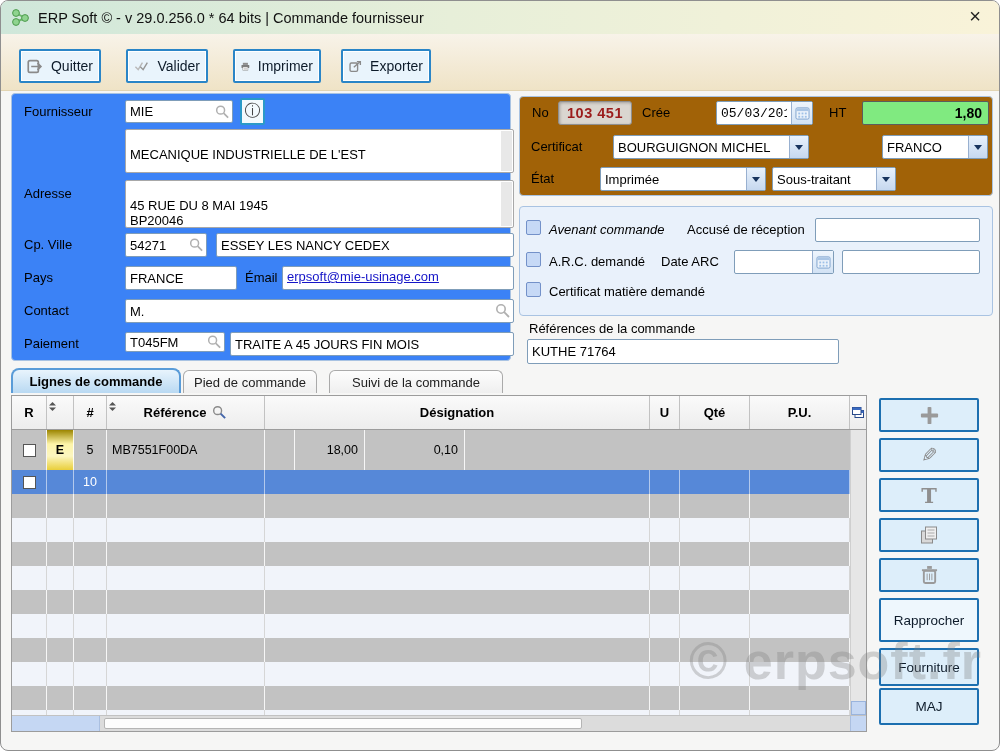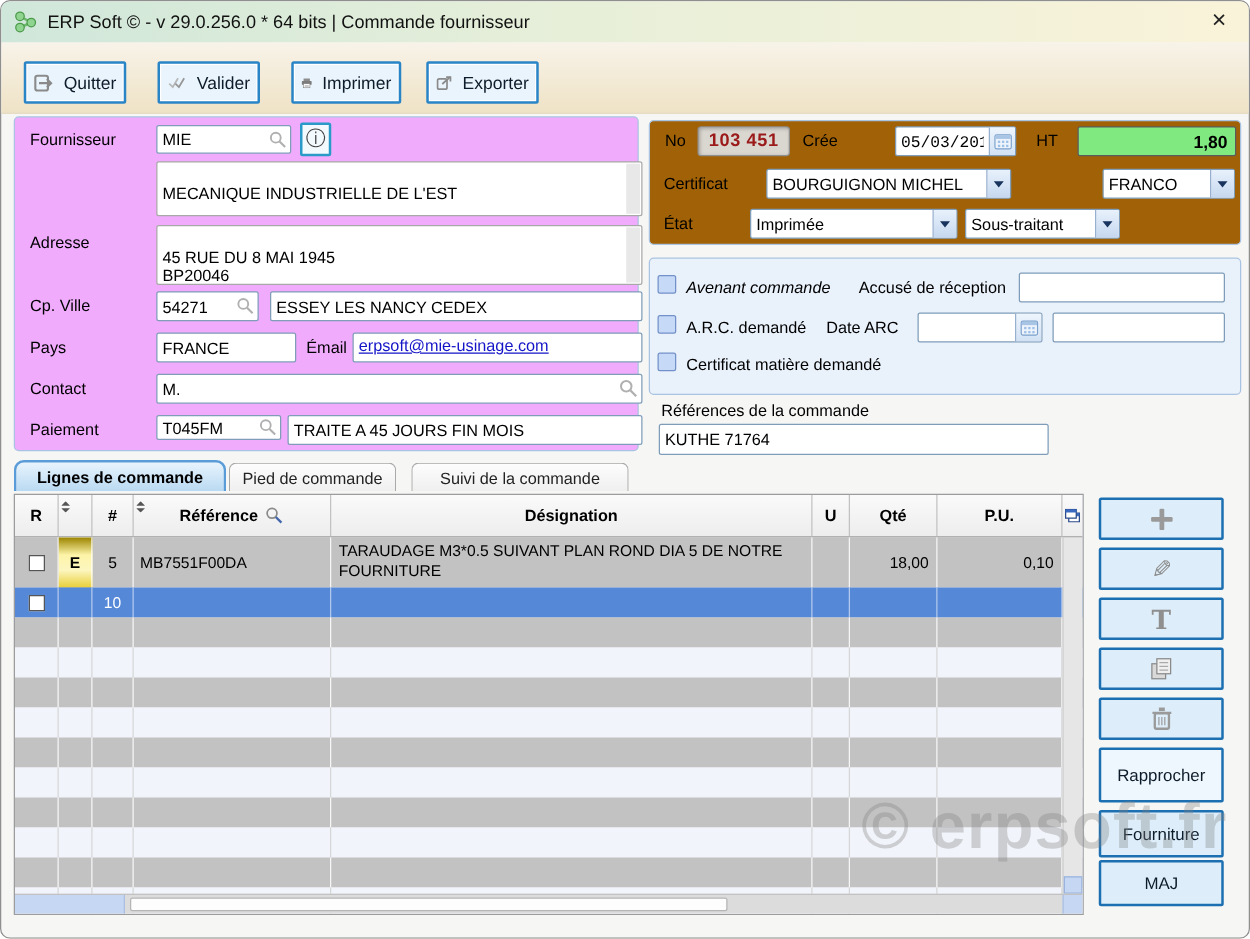--- a/index.html
+++ b/index.html
@@ -12,21 +12,21 @@
     display:flex;align-items:center;padding-left:10px;gap:8px;font-size:14.5px;color:#111;}
   .closex{position:absolute;right:18px;top:4px;font-size:20px;color:#222;cursor:default;line-height:22px;}
   
   .toolbar{position:absolute;left:0;top:33px;width:100%;height:57px;
     background:linear-gradient(180deg,#f8f3e9 0%,#efe3c6 100%);border-bottom:1px solid #e2d4b2;}
   .tbtn{position:absolute;top:15px;height:34px;display:flex;align-items:center;justify-content:center;gap:8px;
     background:#e9f4fc;border:2px solid #2a85c7;border-radius:2px;box-shadow:inset 0 0 0 1px #fff;
     font-size:14px;color:#0d1b2a;font-family:inherit;cursor:pointer;padding:0 6px;}
   
   .panel{position:absolute;border:1px solid #a9c3e2;border-radius:4px;}
-  .p-left{left:10px;top:92px;width:500px;height:268px;background:#f0abfc;}
+  .p-left{left:10px;top:92px;width:500px;height:268px;background:#3b82f6;}
   .p-top{left:518px;top:95px;width:474px;height:100px;background:#a16207;}
   .p-mid{left:518px;top:205px;width:474px;height:110px;background:#e9f1fb;}
   .lbl{position:absolute;font-size:13px;color:#000;white-space:nowrap;}
   .inp{position:absolute;border:1px solid #7f9db9;background:#fff;font-family:inherit;font-size:13px;
        padding:1px 4px;color:#000;border-radius:2px;}
   .field{position:absolute;}
   .field input{width:100%;height:100%;border:1px solid #7f9db9;background:#fff;font-family:inherit;
        font-size:13px;padding:1px 32px 1px 4px;border-radius:2px;}
   .sic{position:absolute;right:3px;top:50%;transform:translateY(-50%);}
   .tbox{position:absolute;border:1px solid #a8a8a8;background:#fff;font-size:13px;padding:2px 14px 2px 4px;
@@ -333,21 +333,20 @@
       </div>
     </div>
 
     <div class="row grey" style="height:40px;">
       <div class="cell c-center" style="width:35px;">
         <span class="rowcb"></span>
       </div>
       <div class="cell ecell" style="width:27px;">E</div>
       <div class="cell c-center" style="width:33px;">5</div>
       <div class="cell c-left" style="width:158px;">MB7551F00DA</div>
-      <div class="cell des" style="width:385px;">TARAUDAGE M3*0.5 SUIVANT PLAN ROND DIA 5 DE NOTRE FOURNITURE</div>
       <div class="cell" style="width:30px;"></div>
       <div class="cell c-right" style="width:70px;">18,00</div>
       <div class="cell c-right" style="width:100px;">0,10</div>
     </div>
 
     <div class="row sel" style="height:24px;">
       <div class="cell c-center" style="width:35px;">
         <span class="rowcb"></span>
       </div>
       <div class="cell" style="width:27px;"></div>

